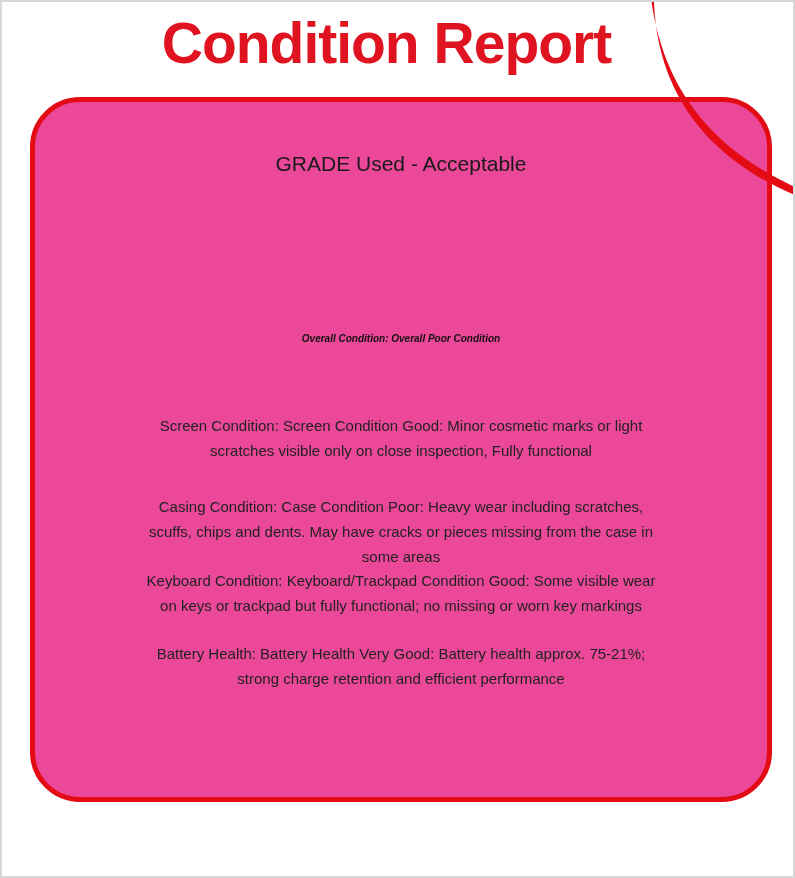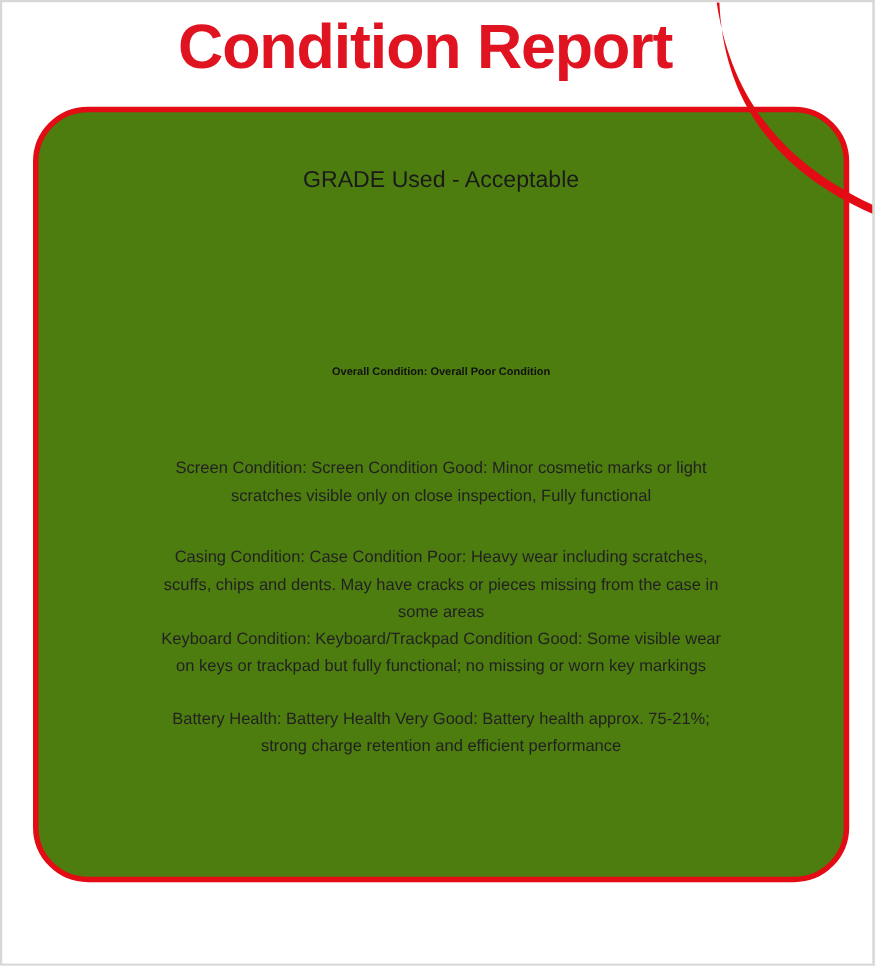--- a/index.html
+++ b/index.html
@@ -40,41 +40,42 @@
   }
   .card {
     position: absolute;
     left: 28px;
     top: 95px;
     width: 742px;
     height: 705px;
     box-sizing: border-box;
     border: 5px solid #e30b14;
     border-radius: 50px;
-    background: #4d7c0f;
+    background: #ec4899;
     z-index: 3;
   }
   .grade {
     position: absolute;
     top: 50px;
     left: 0;
     right: 0;
     text-align: center;
     font-size: 21px;
     color: #1a1a1a;
   }
   .overall {
     position: absolute;
     top: 231px;
     left: 0;
     right: 0;
     text-align: center;
     font-size: 10px;
     font-weight: bold;
     color: #111111;
+    font-style: italic;
   }
   .para {
     position: absolute;
     left: 10px;
     right: 10px;
     margin: 0;
     text-align: center;
     font-size: 15px;
     line-height: 25px;
     color: #222222;

